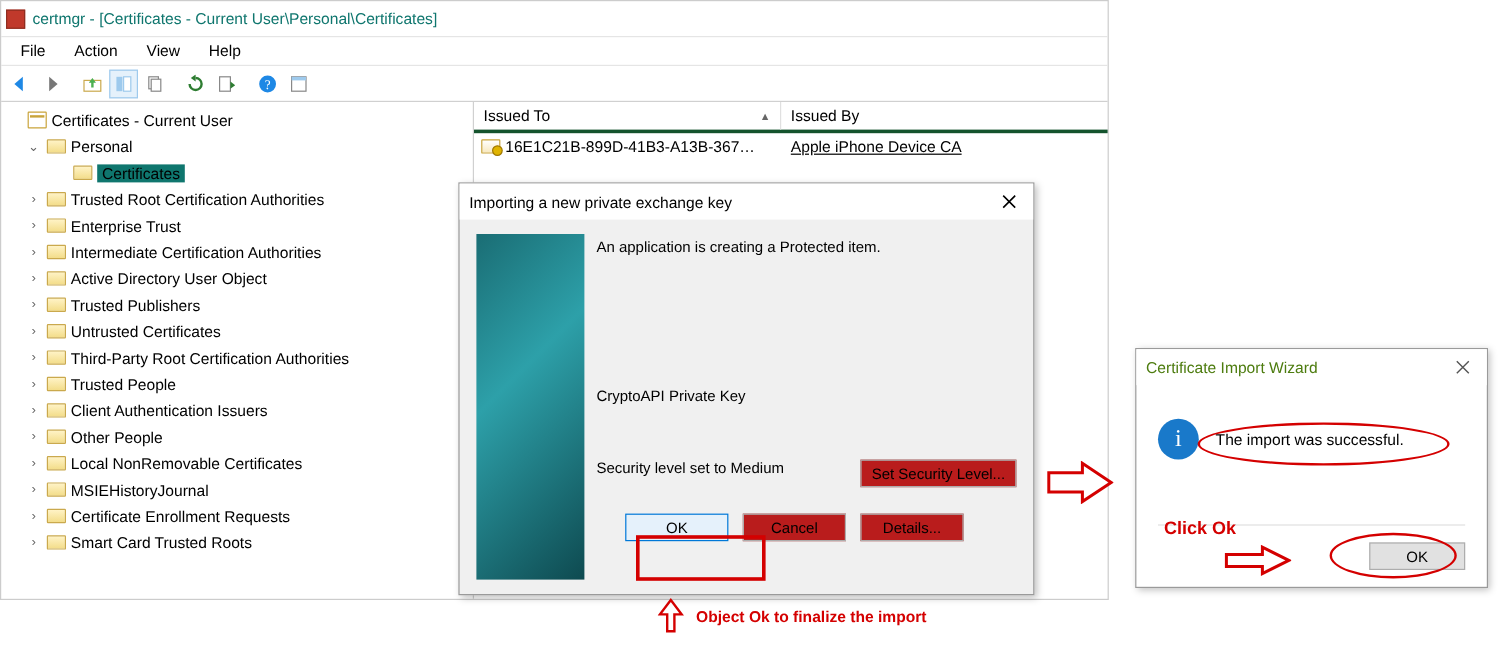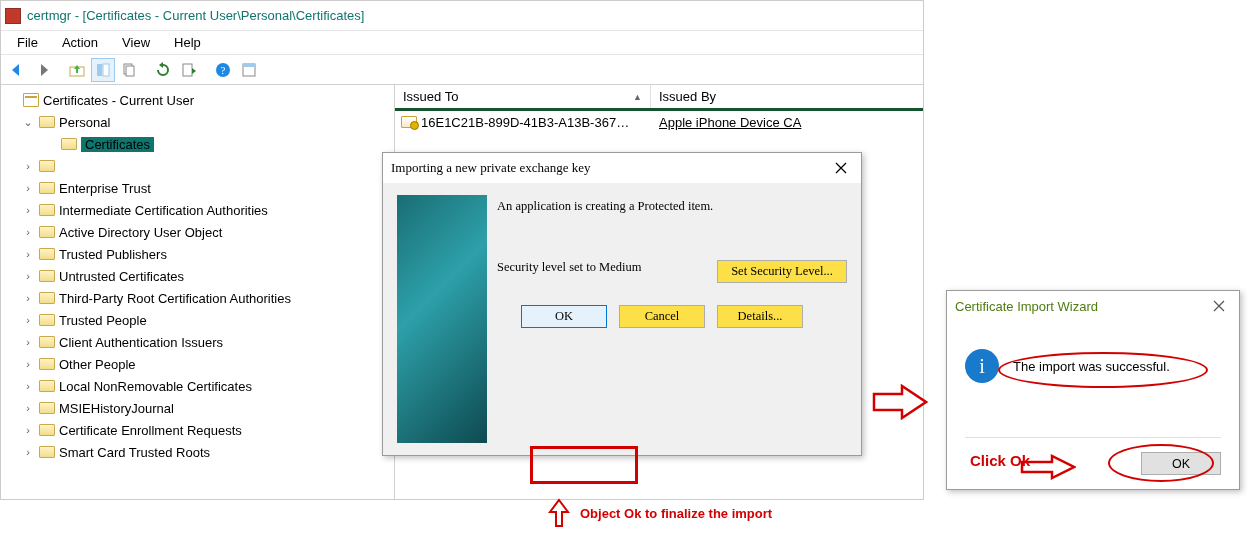--- a/index.html
+++ b/index.html
@@ -151,21 +151,21 @@
 
   
   .dialog {
     position: absolute;
     background: #f0f0f0;
     border: 1px solid #9a9a9a;
     box-shadow: 2px 2px 6px rgba(0,0,0,0.25);
   }
   #dlg-import {
     left: 382px; top: 152px;
-    width: 480px; height: 304px; font-family: Liberation Serif, serif;
+    width: 480px; height: 344px;
   }
   .dlg-titlebar {
     height: 30px;
     background: #fff;
     display: flex; align-items: center;
     padding: 0 8px;
     font-size: 13px;
   }
   .dlg-titlebar .dlg-title { flex:1; }
   .dlg-close {
@@ -188,21 +188,21 @@
   }
   .dlg-msg { margin-top: 4px; }
   .dlg-mid { margin-top: 110px; }
   .dlg-sec-row {
     margin-top: 46px;
     display:flex; align-items:flex-start;
   }
   .dlg-sec-row .sec-label { flex:1; }
   .winbtn {
     min-width: 86px; height: 23px;
-    background: #fde047;
+    background: #b91c1c;
     border: 1px solid #adadad;
     font: inherit;
     font-size: 12.5px;
     padding: 0 8px;
   }
   .winbtn.default {
     border: 1.5px solid #0078d7;
     background: #e5f1fb;
   }
   .dlg-buttons {
@@ -348,20 +348,21 @@
         </div>
         <div class="tree-item indent-2 selected">
           <span class="exp"></span>
           <span class="folder-icon"></span>
           <span class="label">Certificates</span>
         </div>
         <div id="tree-rest">
             <div class="tree-item indent-1">
               <span class="exp">›</span>
               <span class="folder-icon"></span>
+              <span class="label">Trusted Root Certification Authorities</span>
             </div>
             <div class="tree-item indent-1">
               <span class="exp">›</span>
               <span class="folder-icon"></span>
               <span class="label">Enterprise Trust</span>
             </div>
             <div class="tree-item indent-1">
               <span class="exp">›</span>
               <span class="folder-icon"></span>
               <span class="label">Intermediate Certification Authorities</span>
@@ -454,20 +455,21 @@
     <div class="dlg-close">
       <svg width="12" height="12" viewBox="0 0 12 12">
           <path d="M1 1 L11 11 M11 1 L1 11" stroke="#000" stroke-width="1.3"></path>
         </svg>
     </div>
   </div>
   <div class="dlg-body">
     <div class="dlg-graphic"></div>
     <div class="dlg-right">
       <div class="dlg-msg">An application is creating a Protected item.</div>
+      <div class="dlg-mid">CryptoAPI Private Key</div>
       <div class="dlg-sec-row">
         <span class="sec-label">Security level set to Medium</span>
         <button class="winbtn" style="min-width:130px">Set Security Level...</button>
       </div>
       <div class="dlg-buttons">
         <button class="winbtn default">OK</button>
         <button class="winbtn">Cancel</button>
         <button class="winbtn">Details...</button>
       </div>
     </div>
@@ -502,19 +504,19 @@
 </div>
 <div class="anno" style="left:580px; top:506px;">Object Ok to finalize the import</div>
 
 <div class="arrow-big" style="left:872px; top:384px;">
   <svg width="56" height="36">
       <path d="M2 10 H30 V2 L54 18 L30 34 V26 H2 Z" fill="none" stroke="#d40000" stroke-width="2.5"></path>
     </svg>
 </div>
 
 <div class="red-ellipse" style="left:998px; top:352px; width:210px; height:36px;"></div>
-<div class="anno" style="left:970px; top:432px; font-size:15px;margin-top:20px;">Click Ok</div>
+<div class="anno" style="left:970px; top:432px; font-size:15px;">Click Ok</div>
 <div class="red-ellipse" style="left:1108px; top:444px; width:106px; height:38px;"></div>
 <div class="arrow-big" style="left:1020px; top:454px;">
   <svg width="56" height="26">
       <path d="M2 8 H32 V2 L54 13 L32 24 V18 H2 Z" fill="none" stroke="#d40000" stroke-width="2.5"></path>
     </svg>
 </div>
 
 </body></html>

